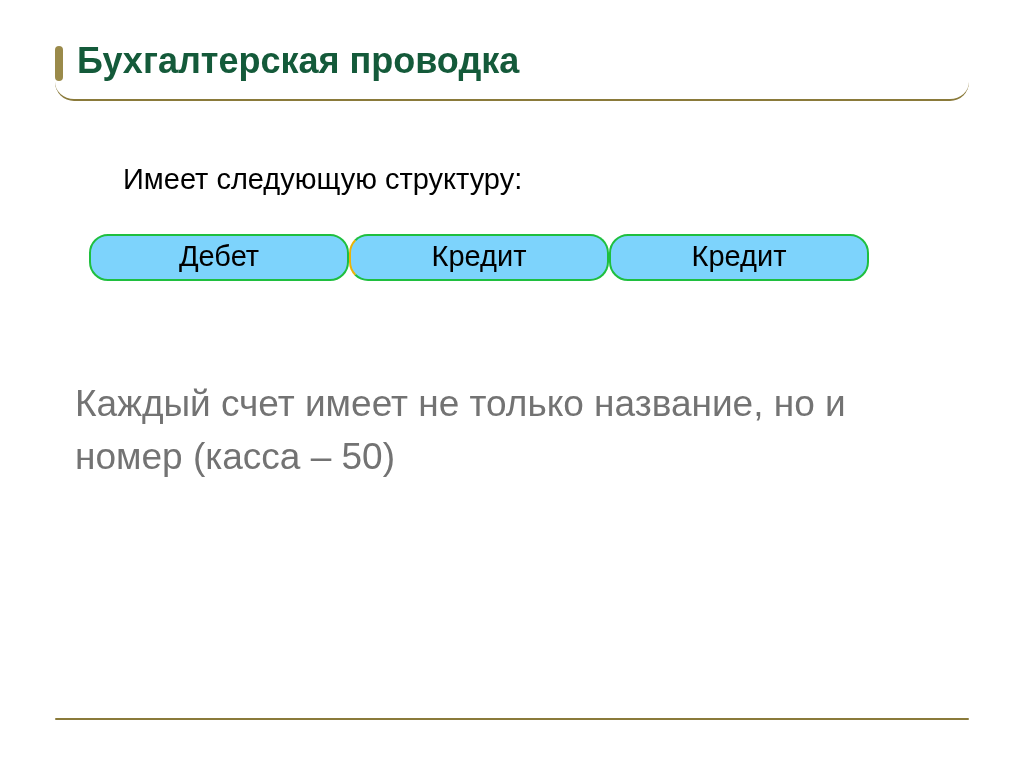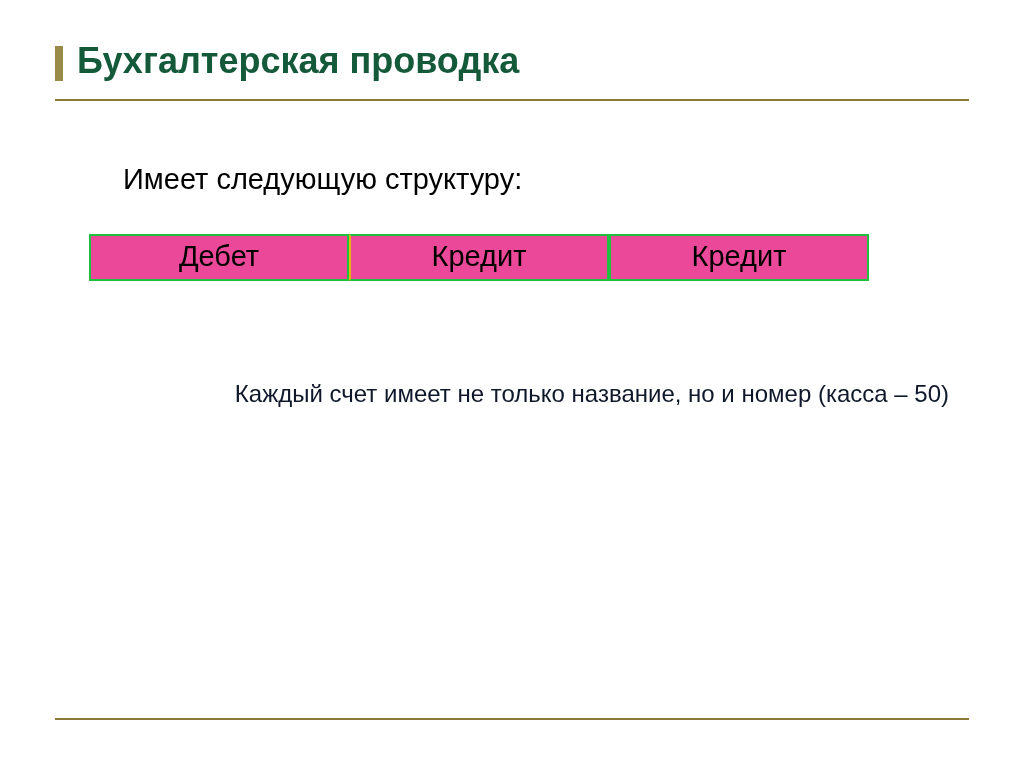--- a/index.html
+++ b/index.html
@@ -1,18 +1,19 @@
 <!DOCTYPE html>
 <html><head>
   <meta charset="utf-8">
   <style>
     * {
       margin: 0;
       padding: 0;
       box-sizing: border-box;
+      border-radius: 19px;
     }
     body {
       width: 1024px;
       height: 768px;
       background: #ffffff;
       font-family: Arial, Helvetica, sans-serif;
       position: relative;
       overflow: hidden;
     }
     .slide {
@@ -57,39 +58,38 @@
       margin: 0 0 96px 14px;
       width: 780px;
     }
     .structure-cell {
       flex: 1 1 0;
       border: 2px solid #1fbf3f;
       text-align: center;
       font-size: 29px;
       color: #000000;
       padding: 4px 0 6px 0;
-      background: #ec4899;
+      background: #7dd3fc;
     }
     .structure-cell + .structure-cell {
       border-left: none;
     }
     .structure-cell:first-child {
       border-left: 2px solid #1fbf3f;
     }
     .structure-cell:nth-child(2) {
       border-left: 2px solid #eab308;
     }
     .structure-cell:nth-child(3) {
       border-left: 2px solid #1fbf3f;
     }
     .note {
-      font-size: 24px;
-      color: #0f172a;
+      font-size: 37px;
+      color: #737373;
       line-height: 1.45;
-      text-align: right;
     }
     .footer-line {
       position: absolute;
       left: 55px;
       right: 55px;
       bottom: 48px;
       height: 2px;
       background: #8a7a3a;
     }
   </style>

